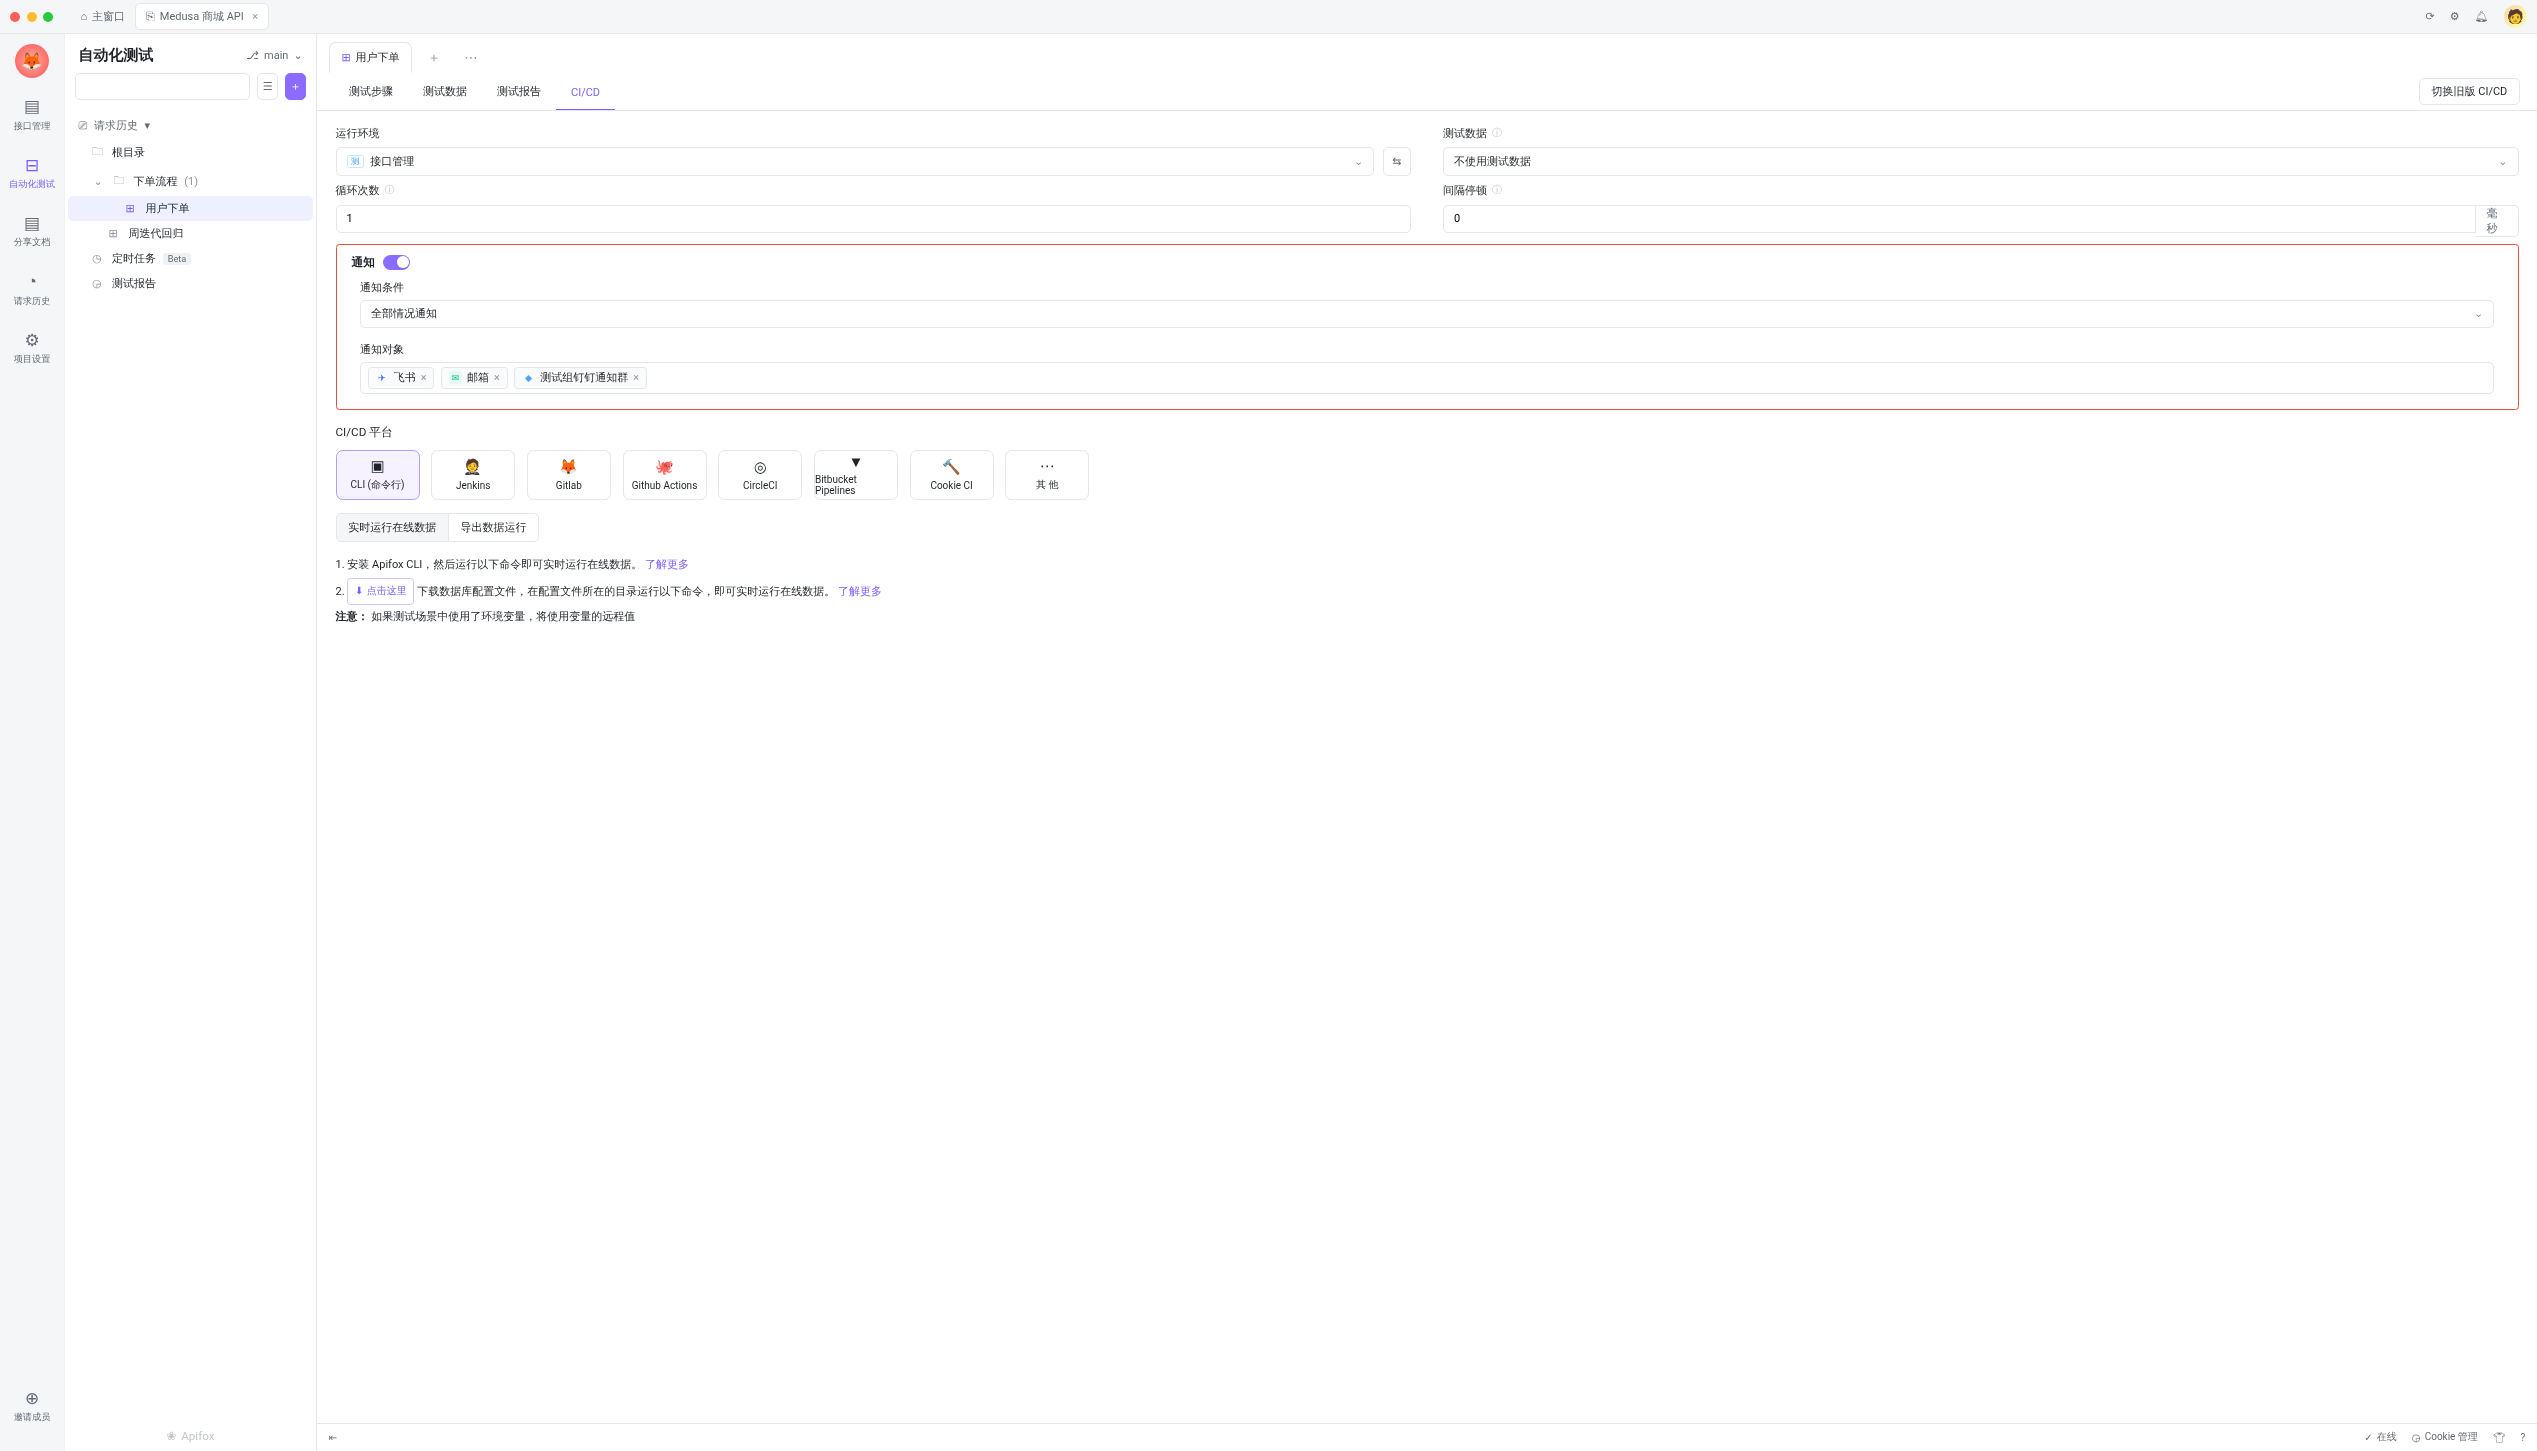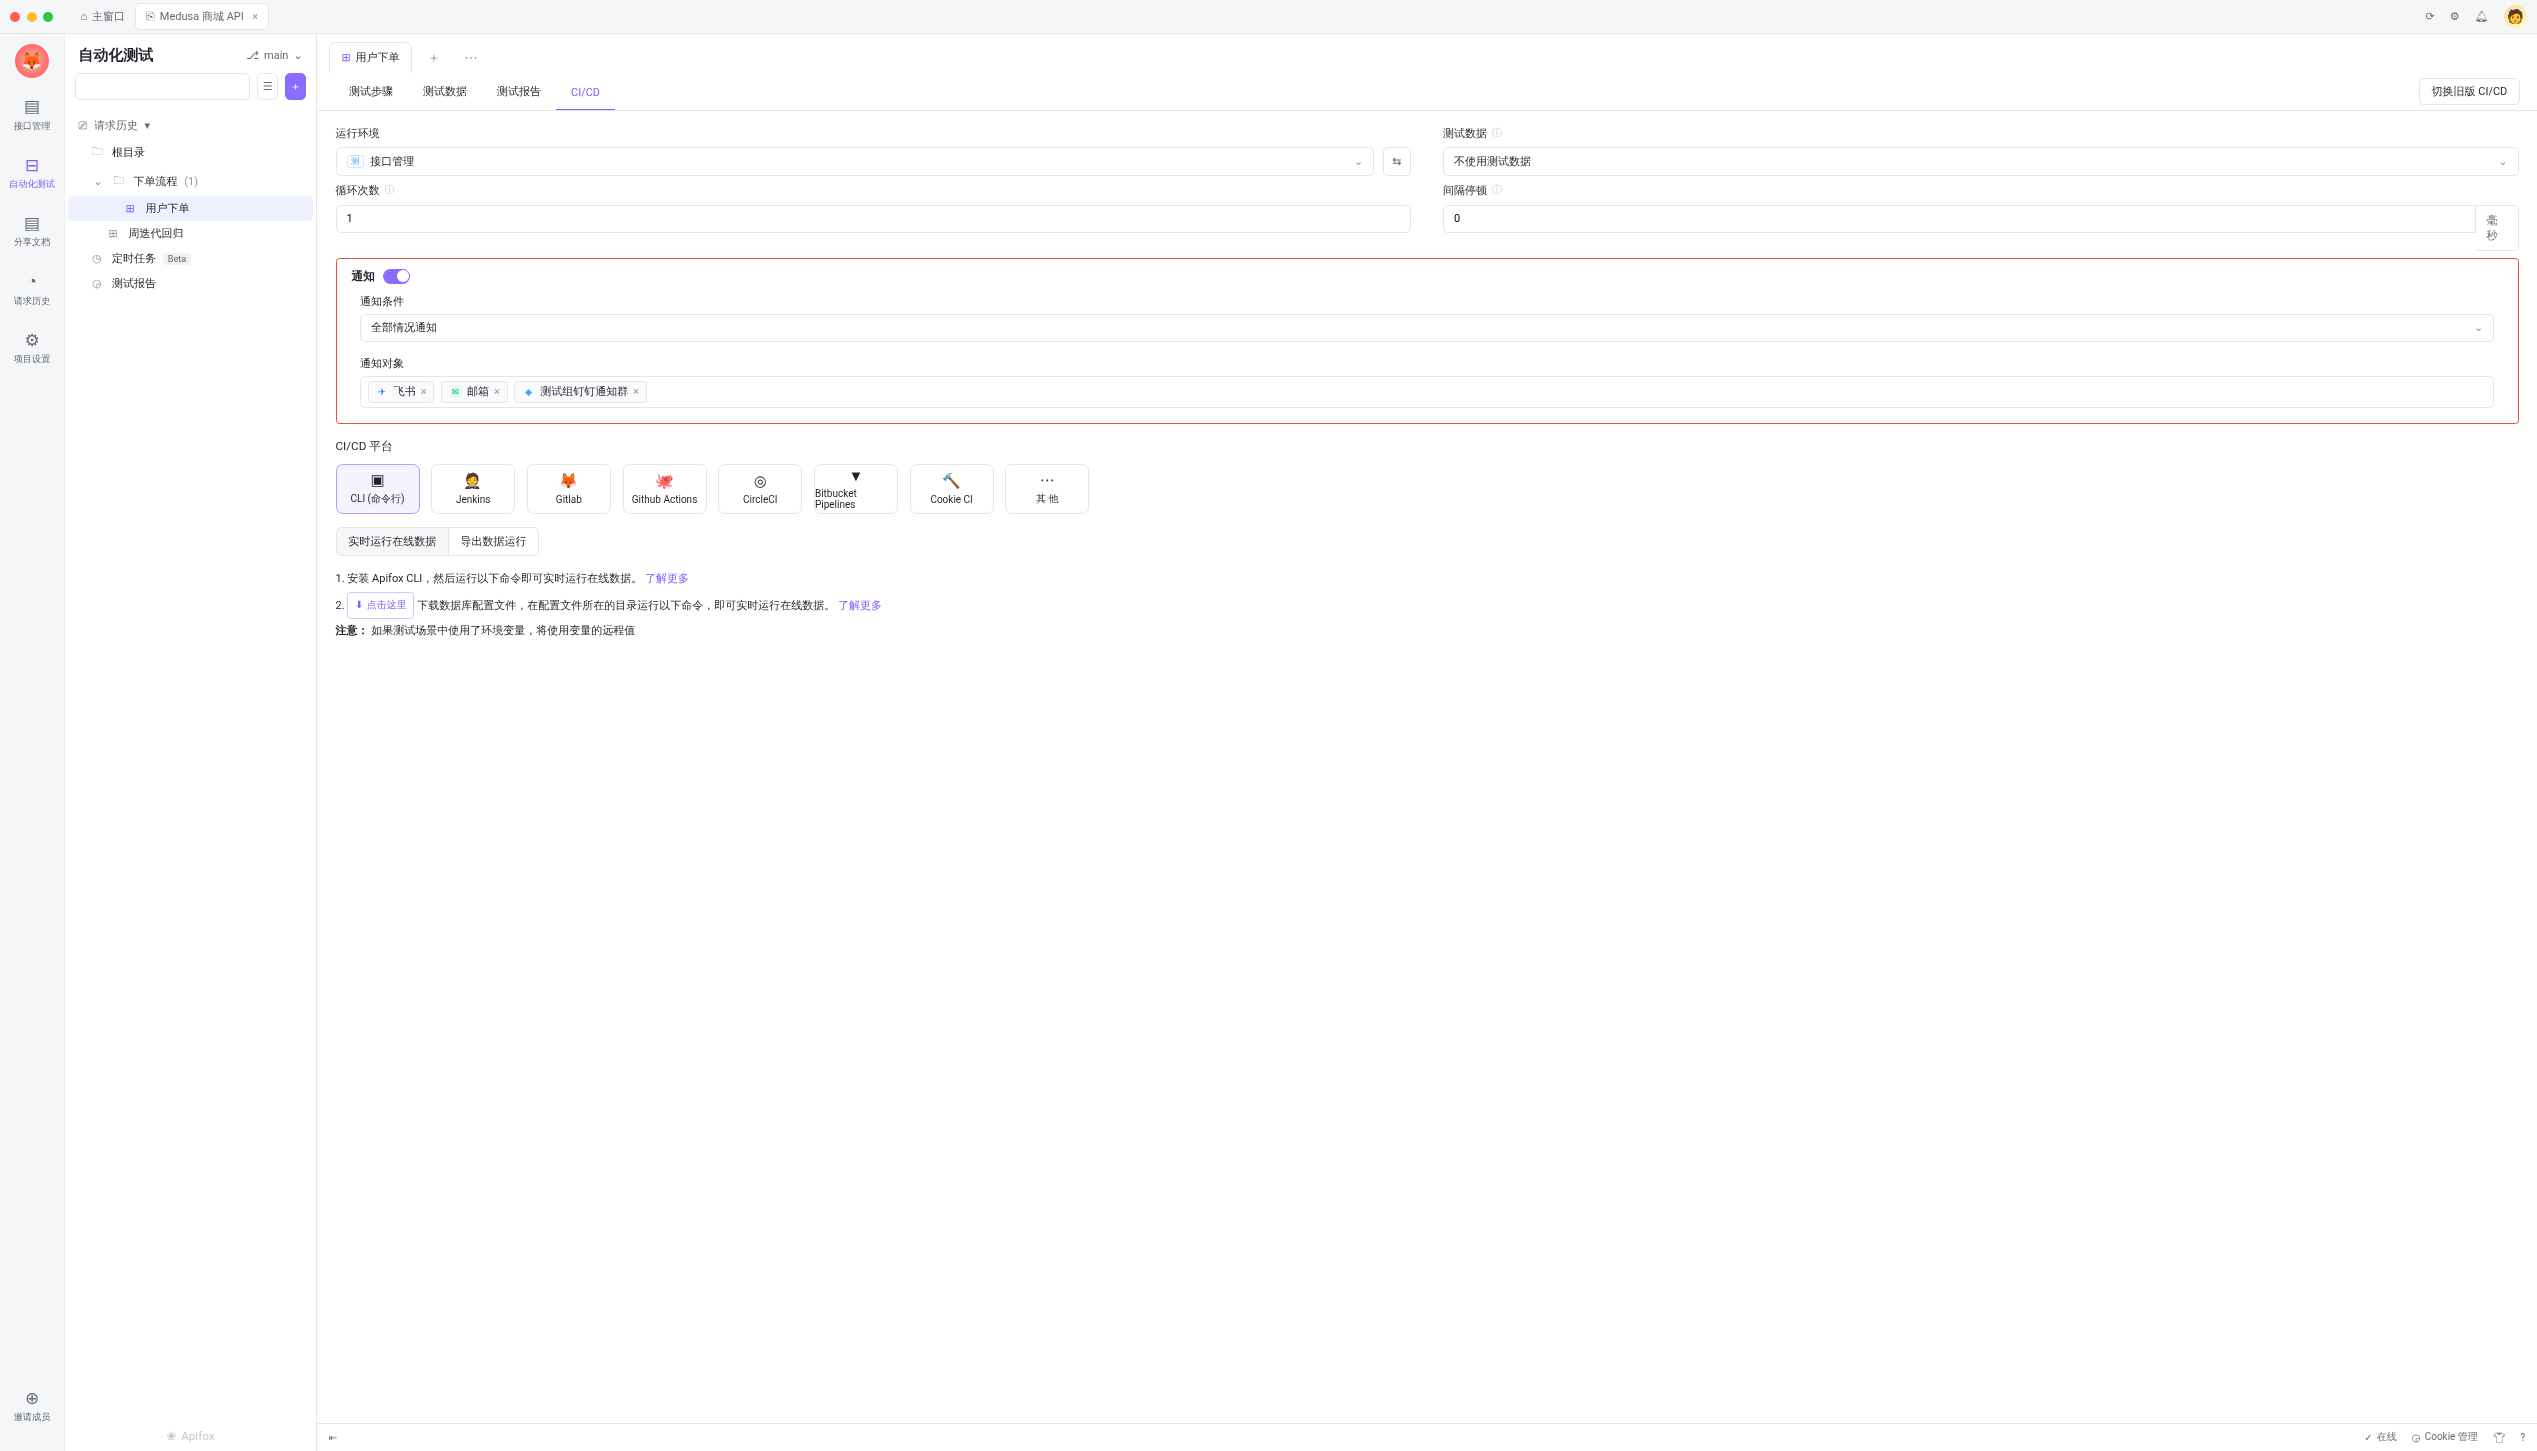--- a/index.html
+++ b/index.html
@@ -60,21 +60,21 @@
 .form-col { flex: 1; }
 .form-label { font-size: 11px; color: #1f2329; margin-bottom: 6.7px; display:flex; align-items:center; gap:5px; }
 .info-ico { color:#c0c4cc; font-size:10px; }
 .sel { height: 28.5px; border: 0.8px solid #e5e6e8; border-radius: 5px; display: flex; align-items: center; padding: 0 10px; gap: 6.7px; cursor: pointer; background:#fff; }
 .sel .chev { margin-left: auto; color: #8f959e; }
 .env-tag { font-size: 8.4px; border: 0.8px solid #c8e7ff; color:#4aa3ff; border-radius:2.5px; padding: 0 3.4px; }
 .swap-btn { width:28.5px; height:28.5px; border:0.8px solid #e5e6e8; border-radius:5px; display:flex; align-items:center; justify-content:center; color:#646a73; cursor:pointer; }
 .num-input { height: 28.5px; border: 0.8px solid #e5e6e8; border-radius: 5px; padding: 0 10px; width: 100%; font-size:11px; }
 .input-group { display:flex; }
 .input-group .num-input.left { border-radius:5px 0 0 5px; }
-.input-group .suffix { height:46px; border:0.8px solid #e5e6e8; border-left:none; border-radius:0 5px 5px 0; padding:8px 10px; display:flex; align-items:center; color:#646a73; }
+.input-group .suffix { height:32px; border:0.8px solid #e5e6e8; border-left:none; border-radius:0 5px 5px 0; padding:8px 10px; display:flex; align-items:center; color:#646a73; }
 .notify-box { border: 1.7px solid #e74c3c; border-radius: 3.4px; padding: 10px 15px 15px; margin-bottom: 15px; }
 .notify-head { display:flex; align-items:center; gap:8.4px; font-size:11.7px; font-weight:600; margin-bottom:10px; }
 .toggle { width:27px; height:15px; background:#8b6cff; border-radius:7.6px; position:relative; cursor:pointer; }
 .toggle .knob { width:11.7px; height:11.7px; background:#fff; border-radius:50%; position:absolute; top:1.7px; right:1.7px; }
 .sub-label { font-size:11px; color:#1f2329; margin: 6.7px 0 5px; }
 .tag-input { min-height: 32px; border:0.8px solid #e5e6e8; border-radius:5px; display:flex; align-items:center; gap:6.7px; padding:3.4px 6.7px; flex-wrap:wrap; }
 .chip { display:flex; align-items:center; gap:5px; border:0.8px solid #e5e6e8; border-radius:3.4px; padding:2.5px 6.7px; background:#fafbfc; font-size:11px; }
 .chip .x { color:#8f959e; cursor:pointer; }
 .chip .ci { width:13.4px; height:13.4px; display:inline-flex; align-items:center; justify-content:center; border-radius:2.5px; font-size:9.2px; }
 .section-title { font-size:11.7px; color:#1f2329; margin: 5px 0 10px; }

